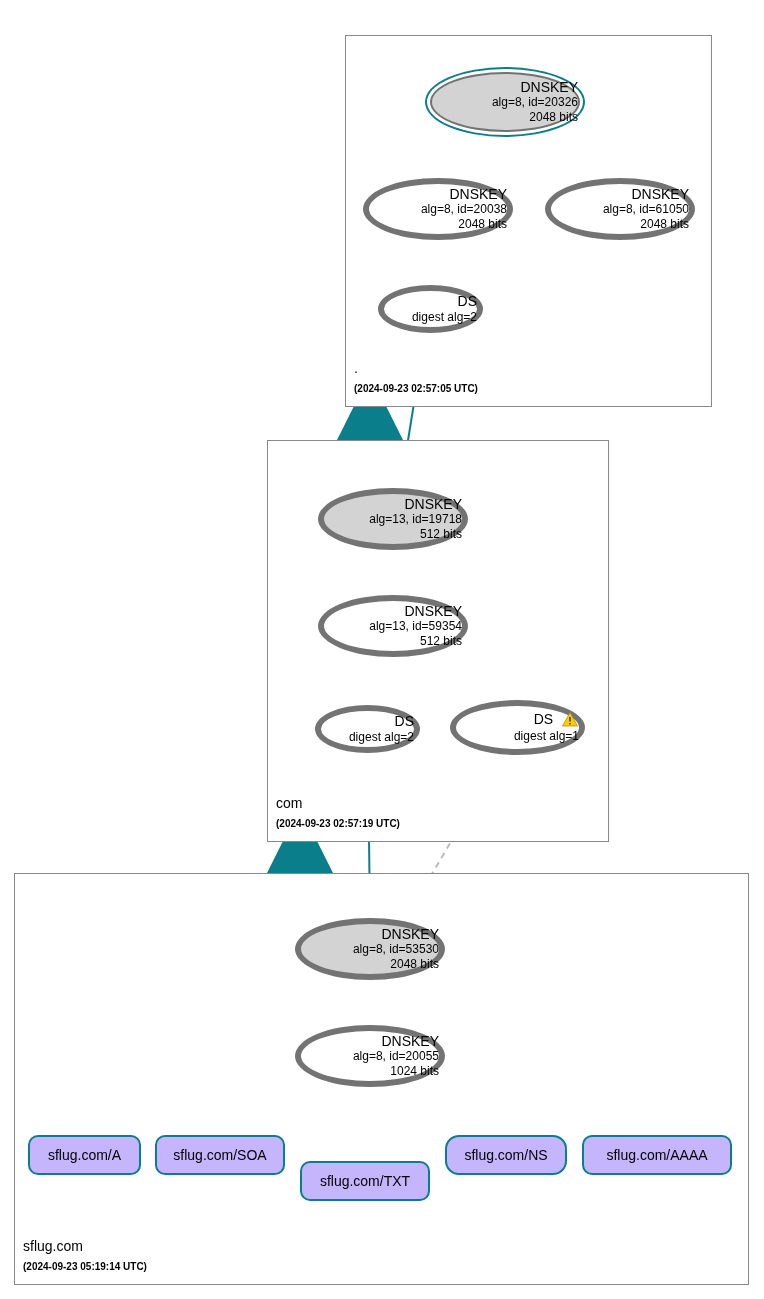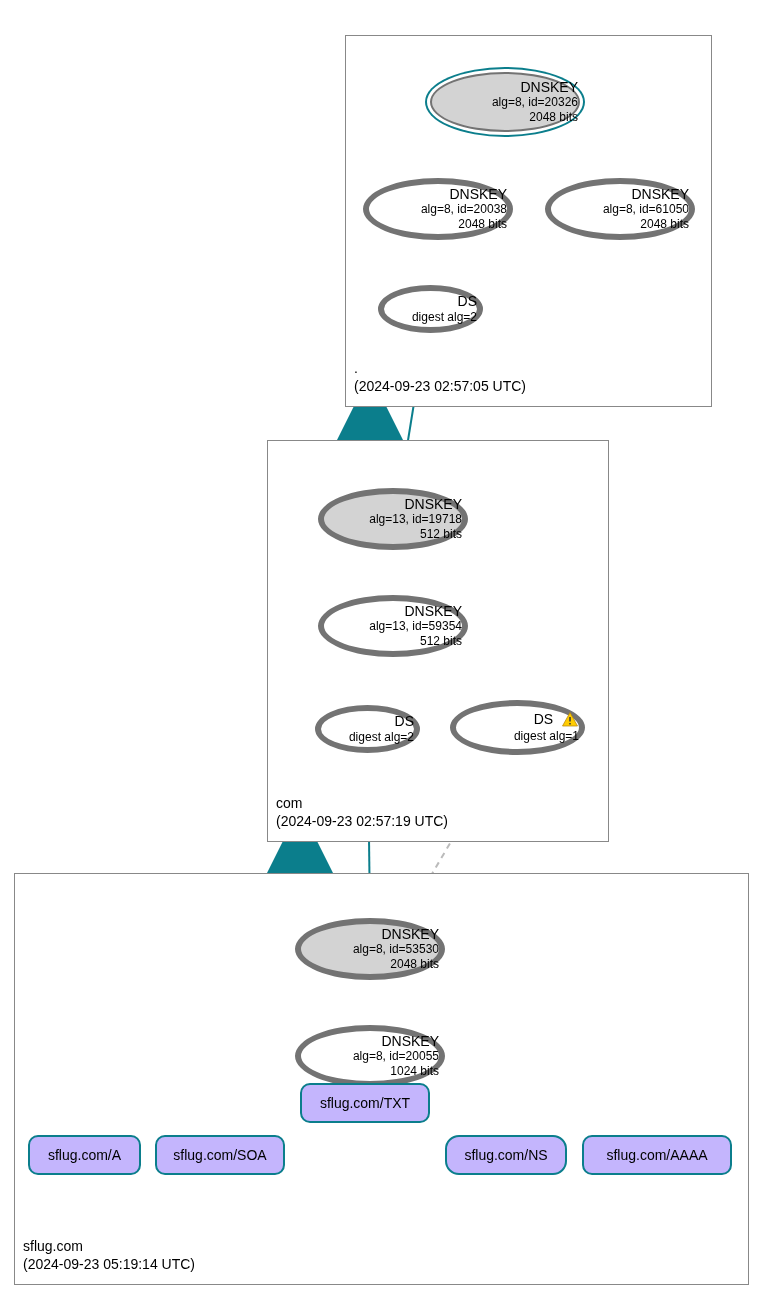--- a/index.html
+++ b/index.html
@@ -18,22 +18,23 @@
   }
   .zone-label {
     position: absolute;
     left: 8px;
     font-size: 14px;
     color: #000;
   }
   .zone-sublabel {
     position: absolute;
     left: 8px;
-    font-size: 14px;
+    font-size: 10px;
     color: #000;
+    font-weight: bold;
   }
   .node {
     position: absolute;
     border: 6px solid #737373;
     background: #fff;
     text-align: center;
     display: flex;
     flex-direction: column;
     justify-content: center;
     align-items: flex-end;
@@ -210,21 +211,21 @@
   <span class="node-sub">alg=8, id=20055</span>
   <span class="node-sub">1024 bits</span>
 </div>
 
 <div class="rrbox" style="left:28px;  top:1135px; width:113px; height:40px;">
     <span>sflug.com/A</span>
   </div>
 <div class="rrbox" style="left:155px; top:1135px; width:130px; height:40px;">
     <span>sflug.com/SOA</span>
   </div>
-<div class="rrbox" style="left:300px; top:1083px; width:130px; height:40px;">
+<div class="rrbox" style="left:300px; top:1161px; width:130px; height:40px;">
     <span>sflug.com/TXT</span>
   </div>
 <div class="rrbox" style="left:445px; top:1135px; width:122px; height:40px;border-radius:14px;">
     <span>sflug.com/NS</span>
   </div>
 <div class="rrbox" style="left:582px; top:1135px; width:150px; height:40px;">
     <span>sflug.com/AAAA</span>
   </div>
 
 </body></html>

